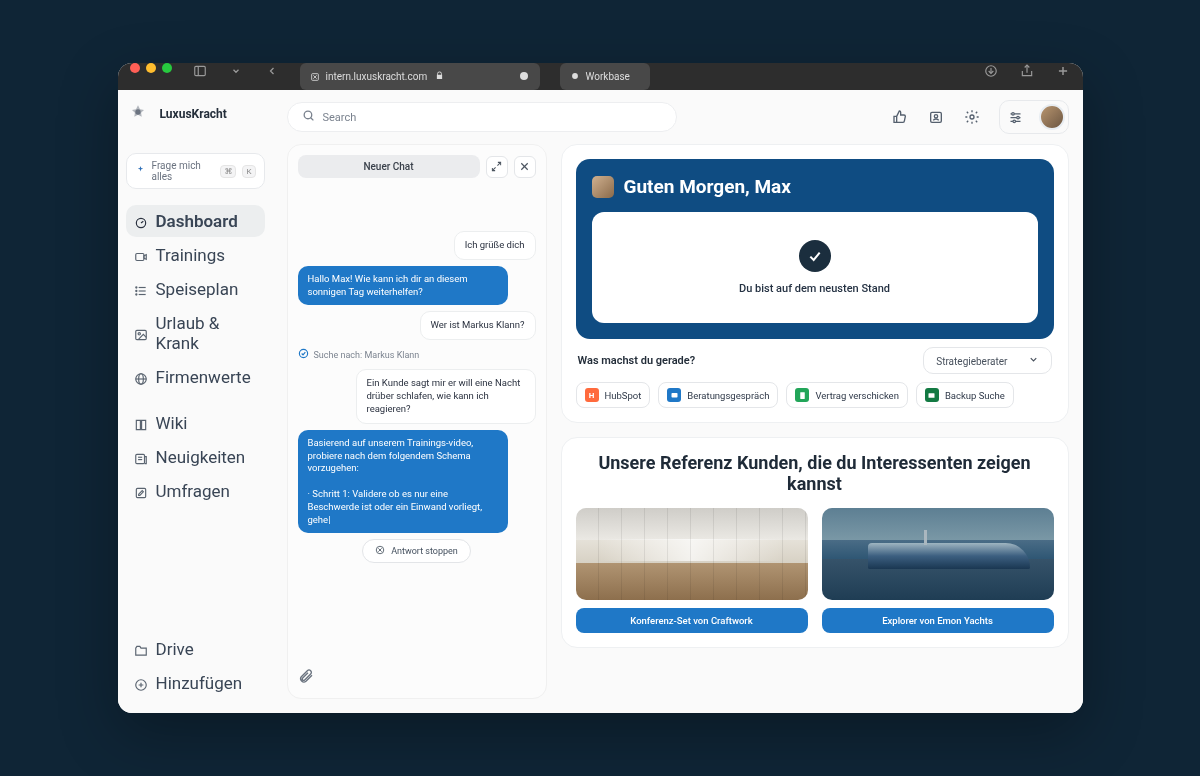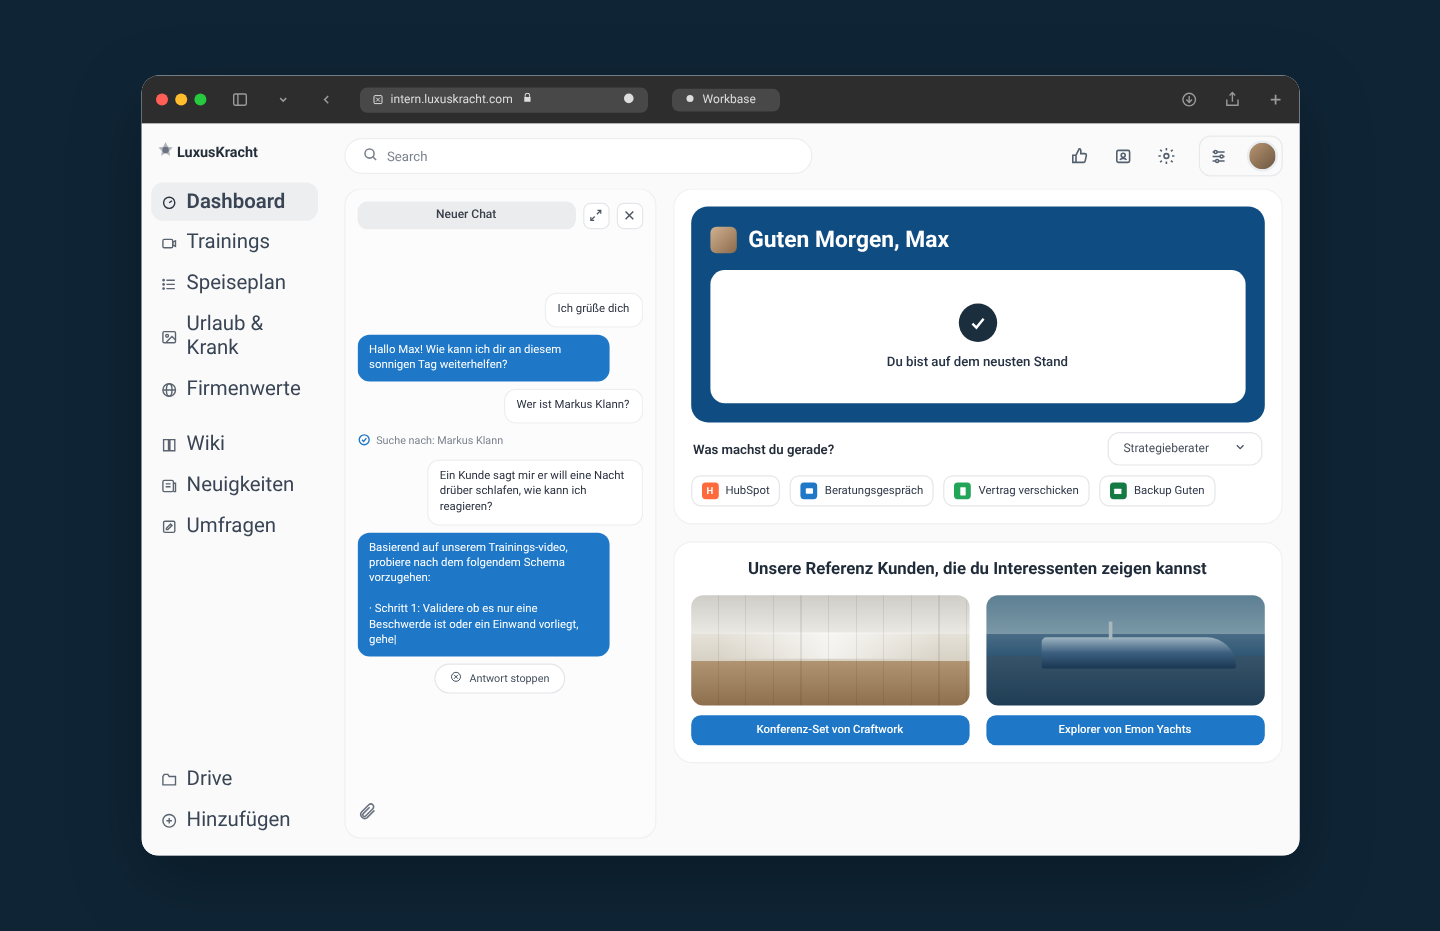--- a/index.html
+++ b/index.html
@@ -1,28 +1,28 @@
 <!DOCTYPE html>
 <html><head>
 <meta charset="utf-8">
 <style>
 *{box-sizing:border-box;margin:0;padding:0;font-family:-apple-system,BlinkMacSystemFont,"Segoe UI",Roboto,sans-serif}
 body{background:#0f2536;display:flex;align-items:center;justify-content:center;height:776px;width:1200px}
 .window{width:965px;height:650px;background:#fff;border-radius:14px;overflow:hidden;display:flex;flex-direction:column;box-shadow:0 20px 60px rgba(0,0,0,.3)}
-.titlebar{height:40px;background:#2d2d2d;display:flex;align-items:center;padding:0 12px;gap:20px;color:#c0c0c0;font-size:11px}
+.titlebar{height:27px;background:#2d2d2d;display:flex;padding:0 12px;gap:20px;color:#c0c0c0;font-size:11px}
 .dots{display:flex;gap:6px}
 .dot{width:10px;height:10px;border-radius:50%}
 .dot.r{background:#ff5f56}.dot.y{background:#ffbd2e}.dot.g{background:#27c93f}
 .tbicon{width:16px;height:16px;display:flex;align-items:center;justify-content:center;color:#9a9a9a}
 .urlbar{background:#484848;border-radius:6px;padding:3px 10px;display:flex;align-items:center;gap:6px;font-size:10px;color:#ddd;flex:0 0 240px;margin-left:auto}
 .tabchip{background:#484848;border-radius:6px;padding:3px 10px;display:flex;align-items:center;gap:6px;font-size:10px;color:#ddd;flex:0 0 90px}
 .tbspacer{flex:1}
 .body{flex:1;display:flex;overflow:hidden;background:#fafafa}
 .sidebar{width:155px;padding:14px 8px;display:flex;flex-direction:column;gap:6px}
-.brand{display:flex;align-items:center;gap:2px;font-weight:700;font-size:12px;color:#242e3a;margin-bottom:10px;padding:0 4px}
+.brand{display:flex;align-items:center;gap:14px;font-weight:700;font-size:12px;color:#242e3a;margin-bottom:24px;padding:0 4px}
 .askbtn{background:#fff;border:1px solid #e7e9ec;border-radius:10px;padding:6px 8px;font-size:10px;color:#6b7380;display:flex;align-items:center;gap:6px;margin-bottom:10px}
 .kbd{background:#f4f4f5;border:1px solid #e5e5e5;border-radius:4px;font-size:8px;padding:1px 3px;color:#888;margin-left:auto}
 .navgroup{display:flex;flex-direction:column;gap:2px;margin-bottom:8px}
 .navitem{display:flex;align-items:center;gap:8px;padding:6px 8px;border-radius:10px;font-size:17px;color:#394555;cursor:pointer}
 .navitem.active{background:#eceeef;font-weight:600}
 .navitem svg,.navitem .ico{width:14px;height:14px;flex:0 0 14px}
 .sidebar-footer{margin-top:auto;display:flex;flex-direction:column;gap:2px}
 .topbar{display:flex;align-items:center;gap:10px;padding:10px 14px}
 .search{flex:0 0 390px;background:#fff;border:1px solid #edeef0;border-radius:20px;padding:6px 14px;display:flex;align-items:center;gap:8px;font-size:11px;color:#7a828e}
 .topspacer{flex:1}
@@ -45,25 +45,25 @@
 .chatinput .field{flex:1;border:1px solid #e6e8eb;border-radius:10px;padding:8px 10px;font-size:10px;color:#9aa1ac;display:flex;align-items:center;justify-content:space-between;background:#fff}
 .maincol{flex:1;display:flex;flex-direction:column;gap:14px;overflow-y:auto}
 .card{background:#fff;border:1px solid #eef0f2;border-radius:16px;padding:14px}
 .hero{background:#0f4c82;border-radius:14px;padding:16px;color:#fff;display:flex;flex-direction:column;gap:14px}
 .hero h2{font-size:19px;font-weight:700;display:flex;align-items:center;gap:10px}
 .hero .mini{width:22px;height:22px;border-radius:5px;background:linear-gradient(135deg,#d0b190,#8a6a4a)}
 .whitebox{background:#fff;border-radius:12px;padding:28px 16px;display:flex;flex-direction:column;align-items:center;gap:10px;color:#253243}
 .checkmark{width:32px;height:32px;border-radius:50%;background:#1b2e3e;display:flex;align-items:center;justify-content:center;color:#fff;font-size:16px}
 .rowline{display:flex;align-items:center;justify-content:space-between;padding:8px 2px}
 .rowline .lbl{font-size:11px;font-weight:600;color:#242e3a}
-.dd{border:1px solid #e4e6e9;border-radius:10px;padding:6px 12px;font-size:10px;color:#47505c;display:flex;align-items:center;gap:20px;cursor:pointer;background:#fff}
+.dd{border:1px solid #e4e6e9;border-radius:10px;padding:6px 12px;font-size:10px;color:#47505c;display:flex;align-items:flex-end;gap:20px;cursor:pointer;background:#fff}
 .actions{display:flex;gap:8px;flex-wrap:wrap}
 .chip{border:1px solid #e4e6e9;border-radius:8px;padding:5px 8px;font-size:9.5px;color:#2f3949;display:flex;align-items:center;gap:6px;cursor:pointer;background:#fff}
 .chip .ci{width:14px;height:14px;border-radius:3px;display:flex;align-items:center;justify-content:center;font-size:8px;color:#fff;font-weight:700}
-.refcard h3{font-size:14px;font-weight:700;color:#1f2b38;text-align:center;margin-bottom:14px}
+.refcard h3{font-size:18px;font-weight:700;color:#1f2b38;text-align:center;margin-bottom:14px}
 .tiles{display:flex;gap:14px}
 .tile{flex:1;display:flex;flex-direction:column;gap:8px}
 .tileimg{height:92px;border-radius:10px;overflow:hidden}
 .tilebtn{background:#1f78c7;color:#fff;border-radius:8px;text-align:center;padding:7px;font-size:9.5px;font-weight:500;cursor:pointer}
 
 .img-conf{background:linear-gradient(180deg,#cfcdc8 0%,#ebe9e4 35%,#e5e1d8 35%,#d7d1c4 60%,#b09472 60%,#8d6f4d 100%);position:relative}
 .img-conf::before{content:"";position:absolute;left:10%;right:10%;top:34%;height:24%;background:linear-gradient(90deg,rgba(255,255,255,.0),rgba(255,255,255,.7),rgba(255,255,255,.0));border-radius:4px}
 .img-conf::after{content:"";position:absolute;inset:0;background:repeating-linear-gradient(90deg,transparent 0 22px,rgba(0,0,0,.08) 22px 23px)}
 .img-yacht{background:linear-gradient(180deg,#5d7f93 0%,#7a98a6 35%,#4a6c86 35%,#2f5774 55%,#36536a 55%,#1f3d54 100%);position:relative}
 .img-yacht::before{content:"";position:absolute;left:20%;right:10%;top:38%;bottom:34%;background:linear-gradient(180deg,#9fb5c1 0%,#3c5f80 50%,#1a3752 100%);border-radius:10px 60px 4px 4px}
@@ -151,20 +151,30 @@
       <div class="brand">
         <span>
           <svg width="16" height="16" viewBox="0 0 24 24" fill="#6b7380">
               <path d="M12 2l3 6 6 .9-4.4 4.2 1 6-5.6-3-5.6 3 1-6L3 8.9 9 8l3-6z" opacity=".5"></path>
               <circle cx="12" cy="12" r="4"></circle>
             </svg>
         </span>
         <span>LuxusKracht</span>
       </div>
 
+      <div class="askbtn">
+        <span>
+          <svg width="11" height="11" viewBox="0 0 24 24" fill="#2e6fb7">
+              <path d="M12 2l1.5 4.5L18 8l-4.5 1.5L12 14l-1.5-4.5L6 8l4.5-1.5L12 2z"></path>
+            </svg>
+        </span>
+        <span>Frage mich alles</span>
+        <span class="kbd">⌘</span>
+        <span class="kbd">K</span>
+      </div>
 
       <div class="navgroup">
         <div class="navitem active">
           <span class="ico"><svg viewBox="0 0 24 24" fill="none" stroke="#2b3240" stroke-width="2">
                 <circle cx="12" cy="12" r="8"></circle>
                 <line x1="12" y1="12" x2="16" y2="9"></line>
               </svg></span>
           <span>Dashboard</span>
         </div>
         <div class="navitem">
@@ -386,21 +396,21 @@
                     </svg>
                   </span>
                   <span>Vertrag verschicken</span>
                 </div>
               <div class="chip">
                   <span class="ci" style="background:#137a43">
                     <svg width="9" height="9" viewBox="0 0 24 24" fill="#fff">
                       <rect x="4" y="6" width="16" height="12" rx="1"></rect>
                     </svg>
                   </span>
-                  <span>Backup Guten</span>
+                  <span>Backup Suche</span>
                 </div>
             </div>
           </div>
 
           <div class="card refcard">
             <h3>Unsere Referenz Kunden, die du Interessenten zeigen kannst</h3>
             <div class="tiles">
               <div class="tile">
                 <div class="tileimg img-conf"></div>
                 <div class="tilebtn"><span>Konferenz-Set von Craftwork</span></div>

